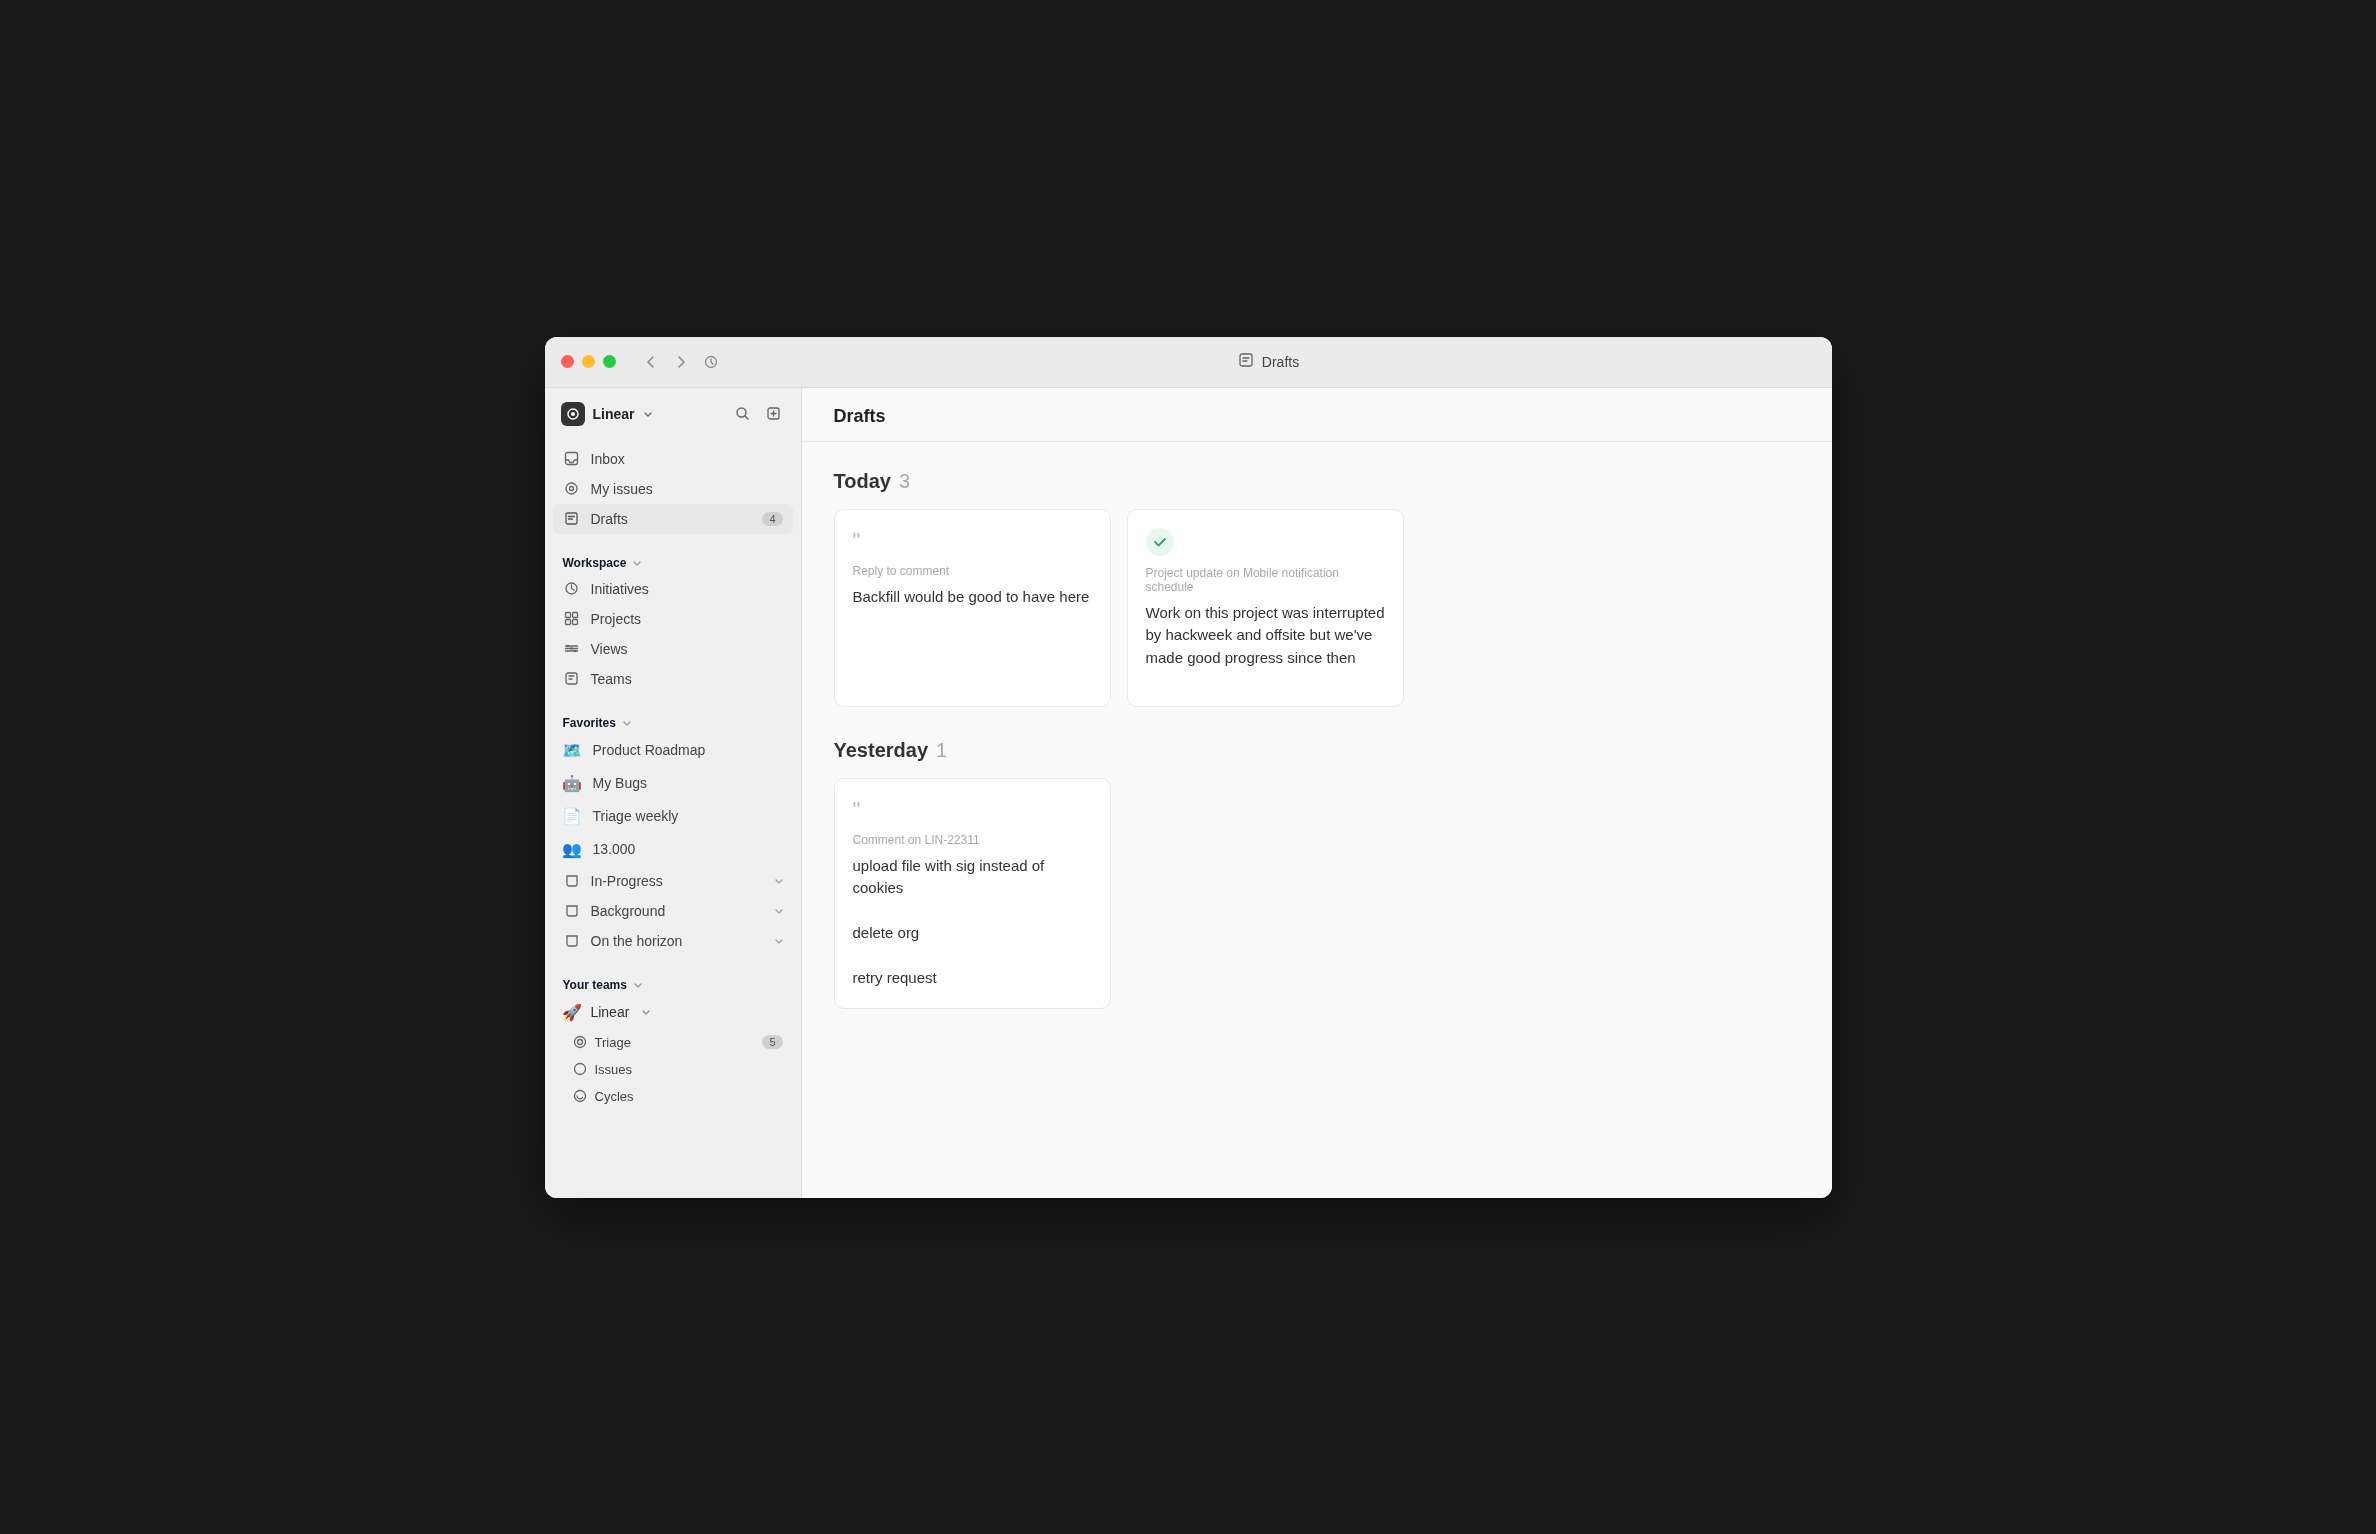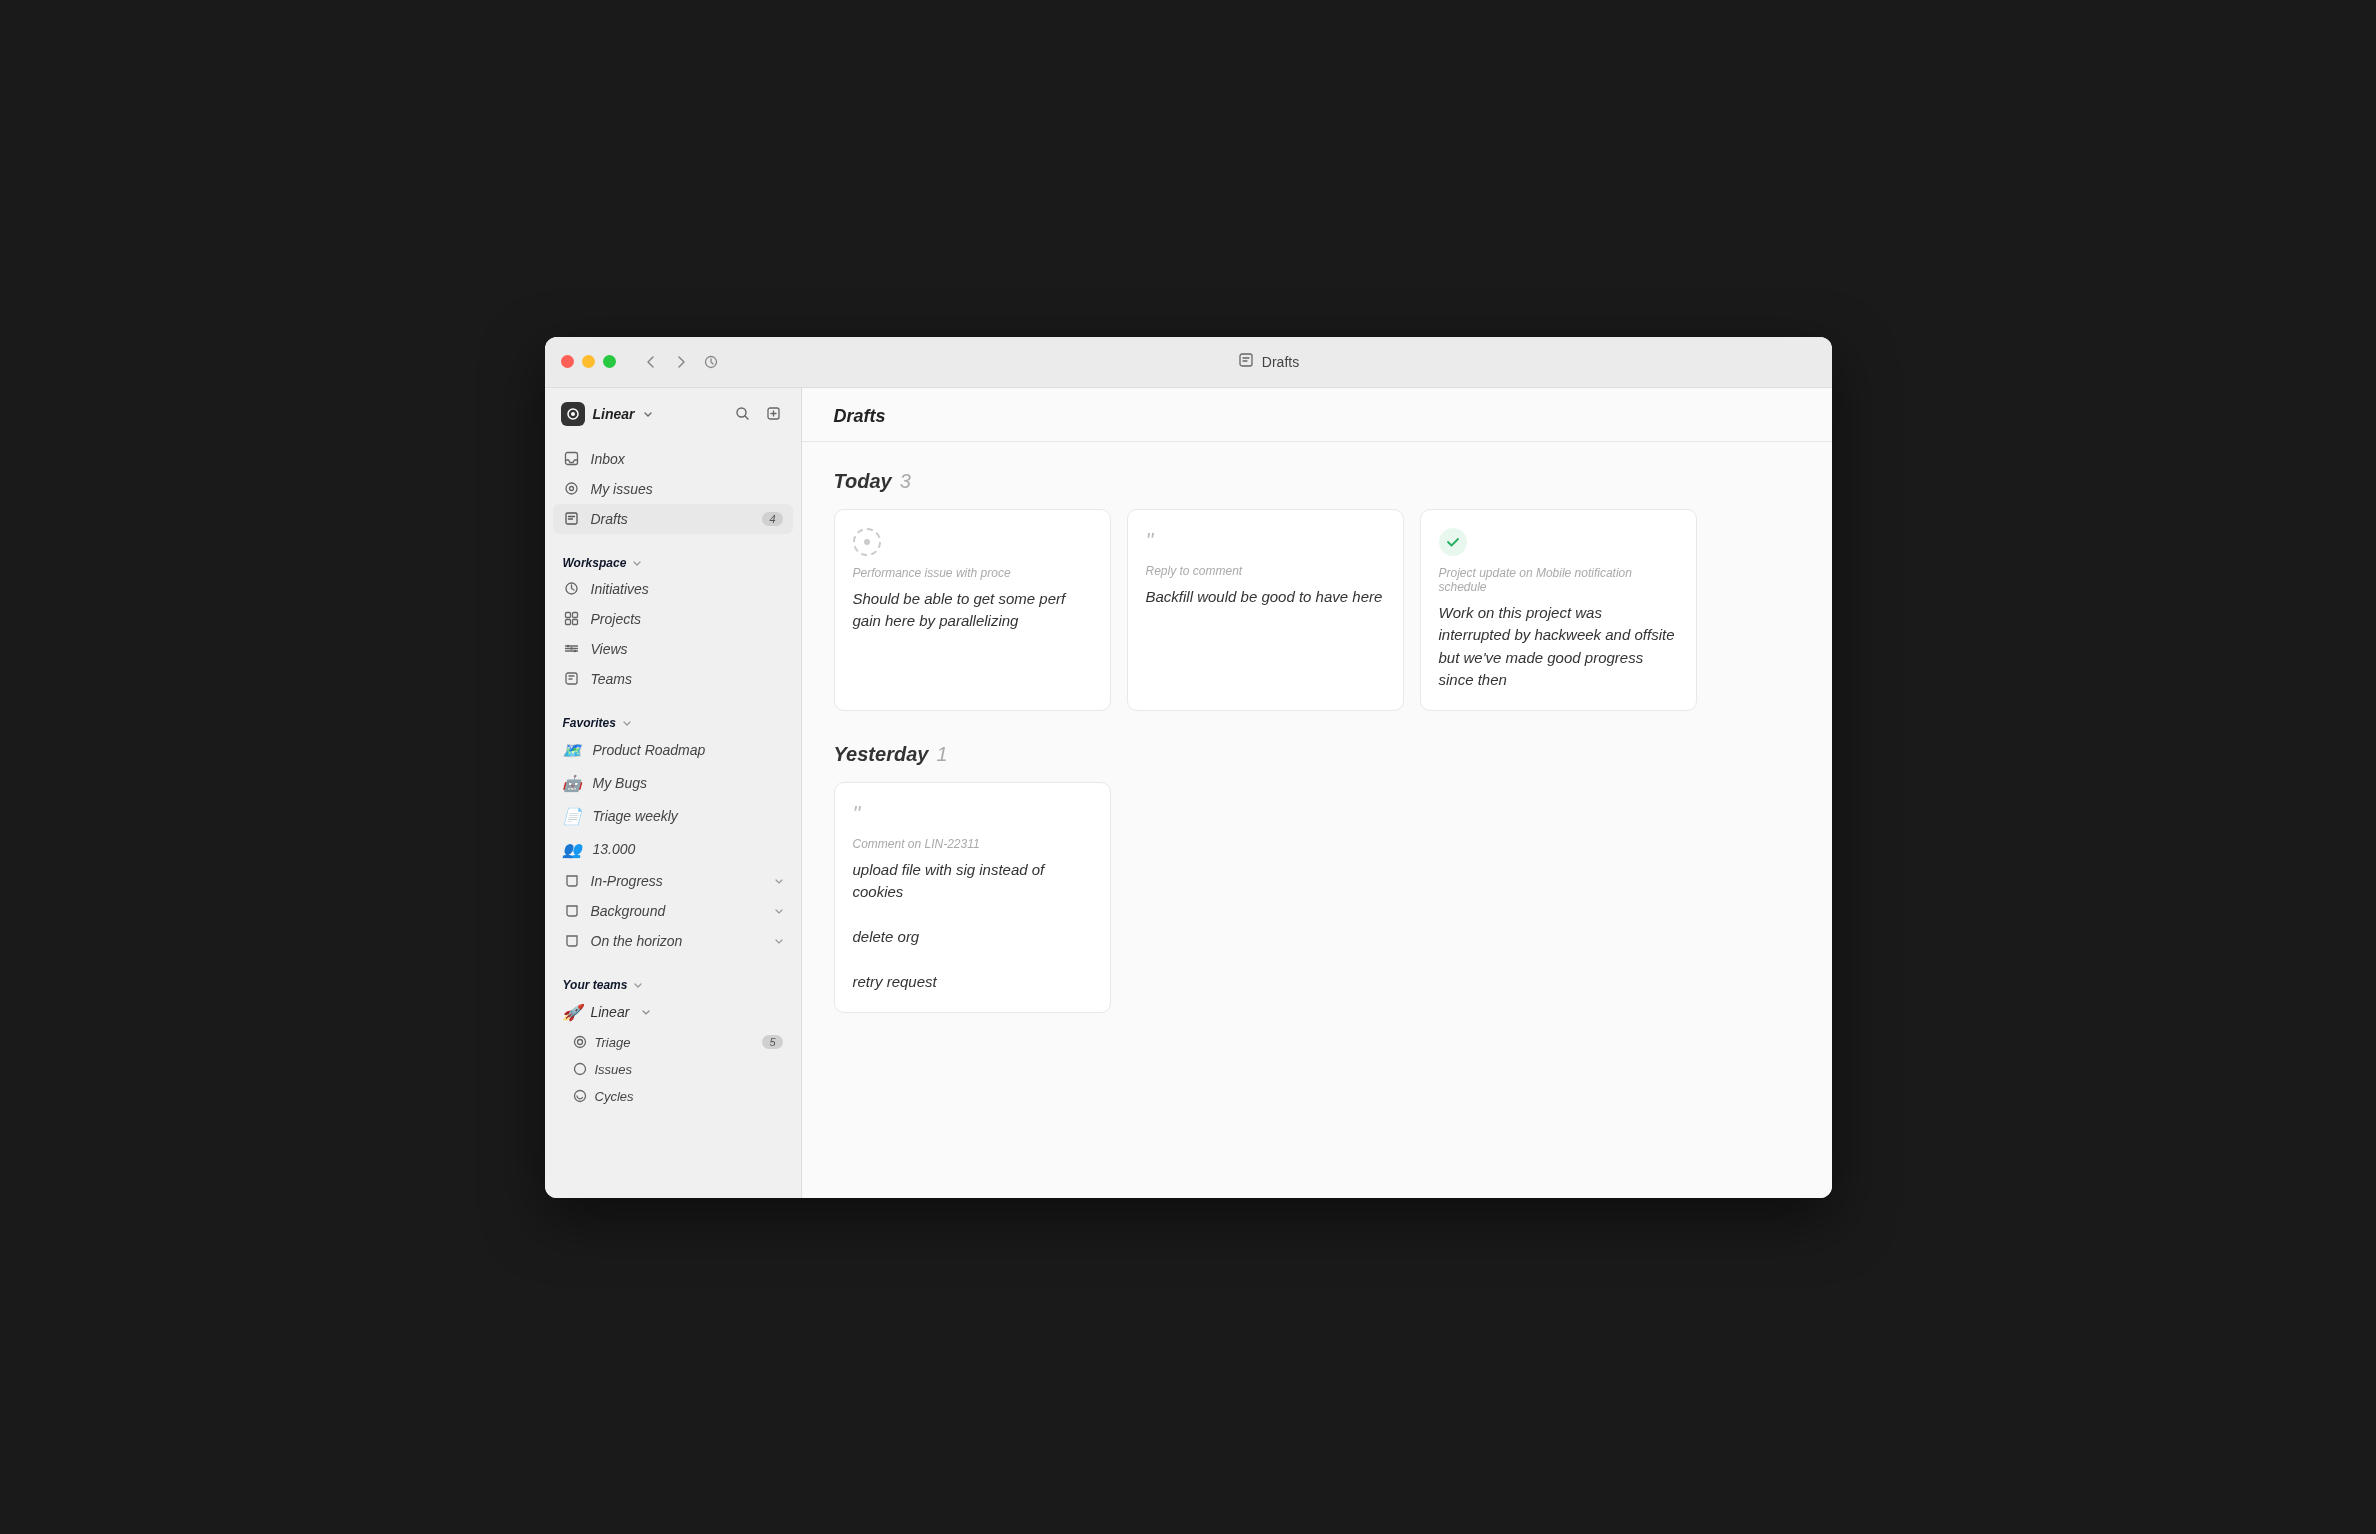--- a/index.html
+++ b/index.html
@@ -72,21 +72,20 @@
     }
     .titlebar-title {
       font-size: 14px;
       color: #444;
       font-weight: 500;
     }
     .app-body {
       display: flex;
       flex: 1;
       overflow: hidden;
-      font-style: italic;
     }
     .sidebar {
       width: 257px;
       background: #f0f0f0;
       border-right: 1px solid #ddd;
       display: flex;
       flex-direction: column;
       overflow-y: auto;
       flex-shrink: 0;
     }
@@ -570,27 +569,20 @@
         <h1 class="main-header-title">Drafts</h1>
       </div>
       <div class="main-body">
 
         <div class="section-title">
           <span>Today</span>
           <span class="section-count">3</span>
         </div>
         <div class="cards-row">
 
-          <div class="draft-card">
-            <div class="card-icon-dashed">
-              <div class="spinner-dot"></div>
-            </div>
-            <div class="card-subtitle">Performance issue with proce</div>
-            <div class="card-body">Should be able to get some perf gain here by parallelizing</div>
-          </div>
 
           <div class="draft-card">
             <div class="card-icon" style="font-size:22px;color:#bbb;margin-bottom:10px;">"</div>
             <div class="card-subtitle">Reply to comment</div>
             <div class="card-body">Backfill would be good to have here</div>
           </div>
 
           <div class="draft-card">
             <div class="card-icon-status">
               <svg width="14" height="14" viewBox="0 0 14 14" fill="none">

